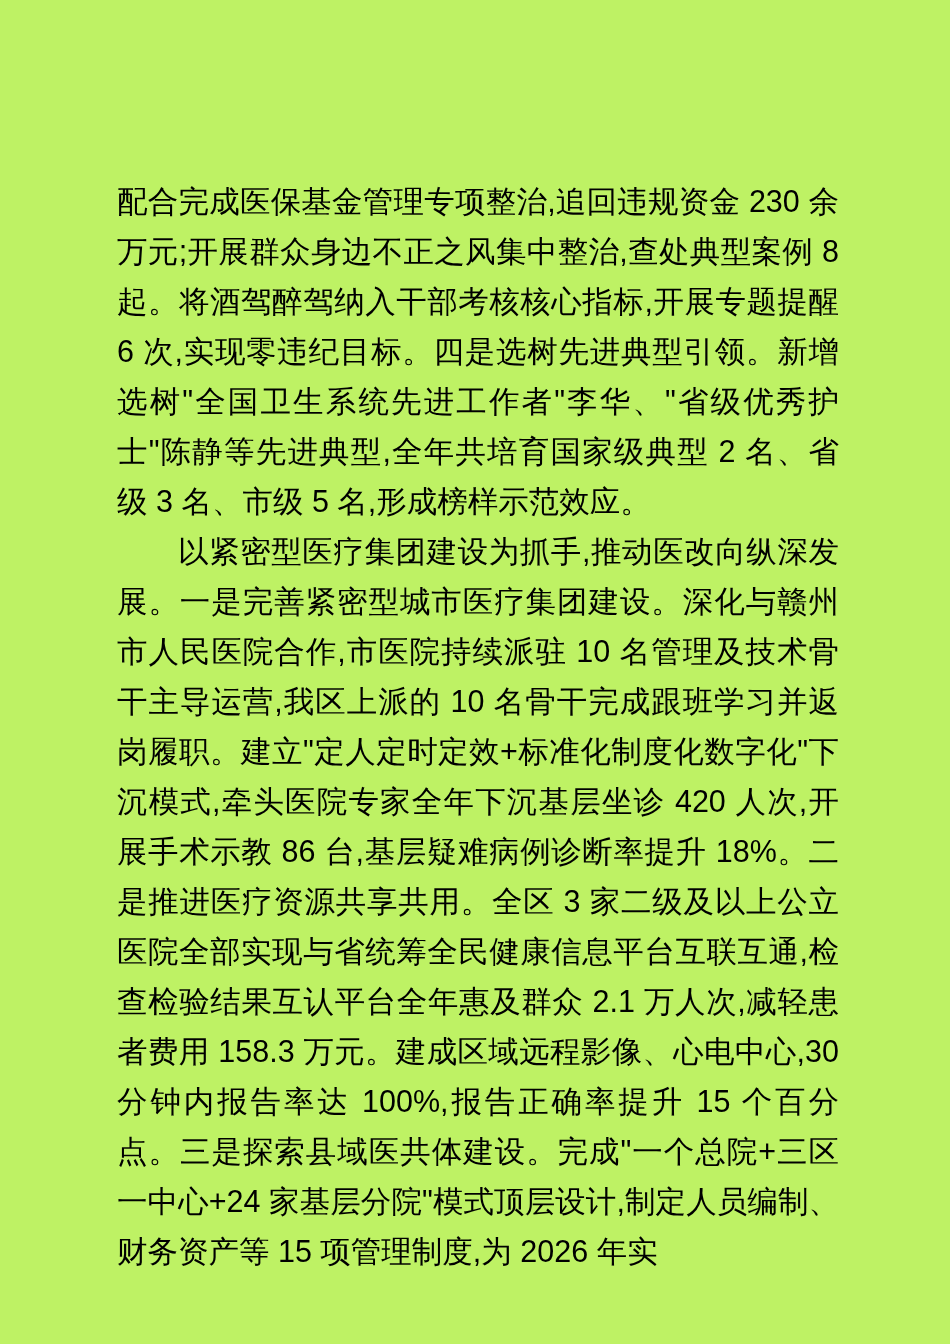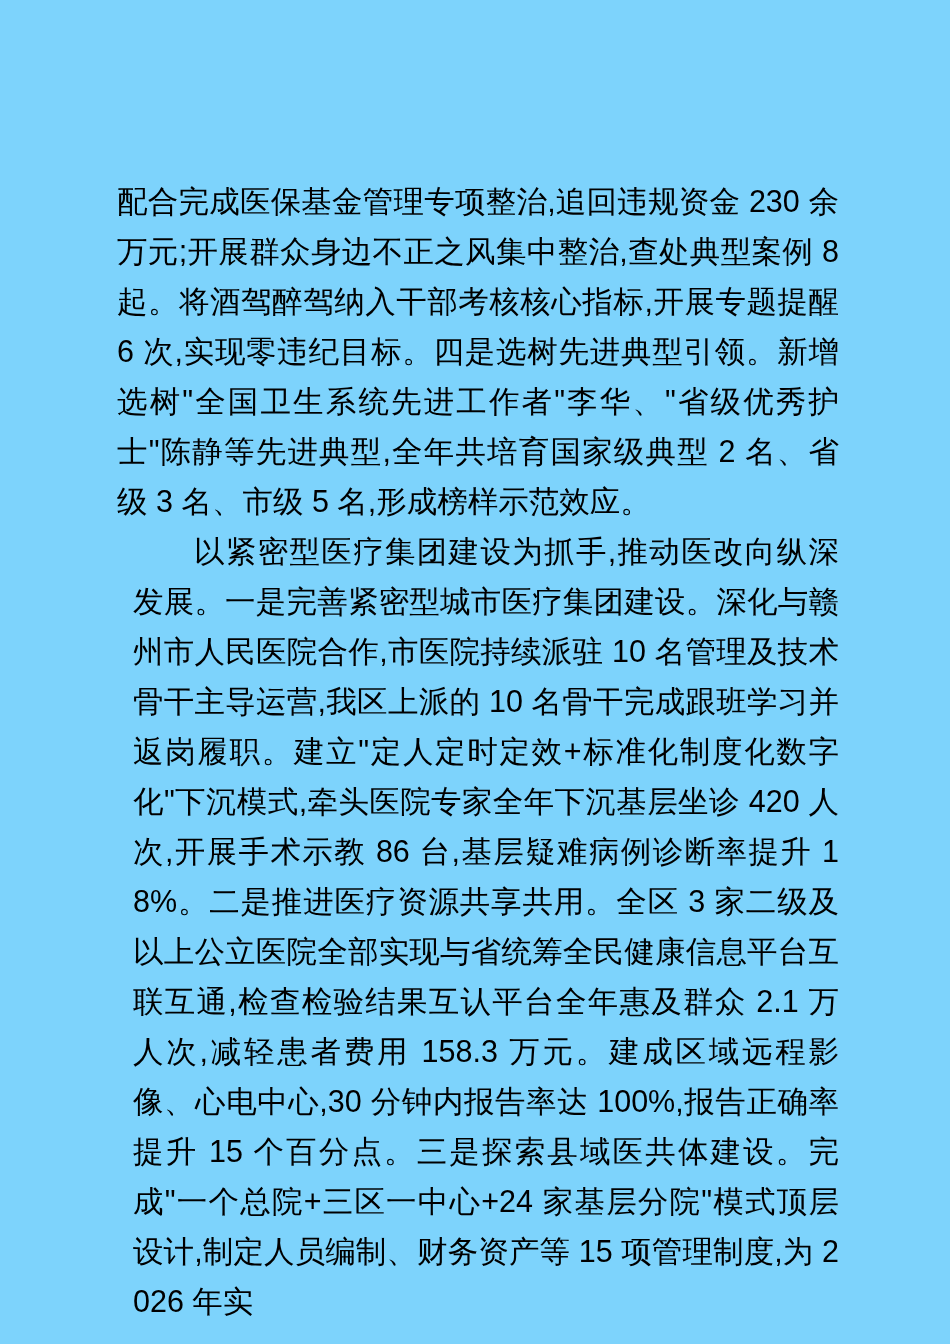--- a/index.html
+++ b/index.html
@@ -16,21 +16,21 @@
     color: #000000;
     -webkit-font-smoothing: antialiased;
   }
 
   .page {
     position: absolute;
     left: 0;
     top: 0;
     width: 950px;
     height: 1344px;
-    background: #7dd3fc;
+    background: #bef264;
   }
 
   .text-column {
     position: absolute;
     left: 117px;
     top: 176px;
     width: 722px;
   }
 
   .para {
@@ -44,21 +44,20 @@
     word-break: break-all;
     white-space: normal;
   }
 
   .para.continued {
     text-indent: 0;
   }
 
   .para.indented {
     text-indent: 2em;
-    margin-left: 16px;
   }
 
   .section-heading {
     margin: 0;
     font-size: 30.5px;
     line-height: 50px;
     font-weight: bold;
     text-indent: 2em;
     text-align: left;
     letter-spacing: 0px;

